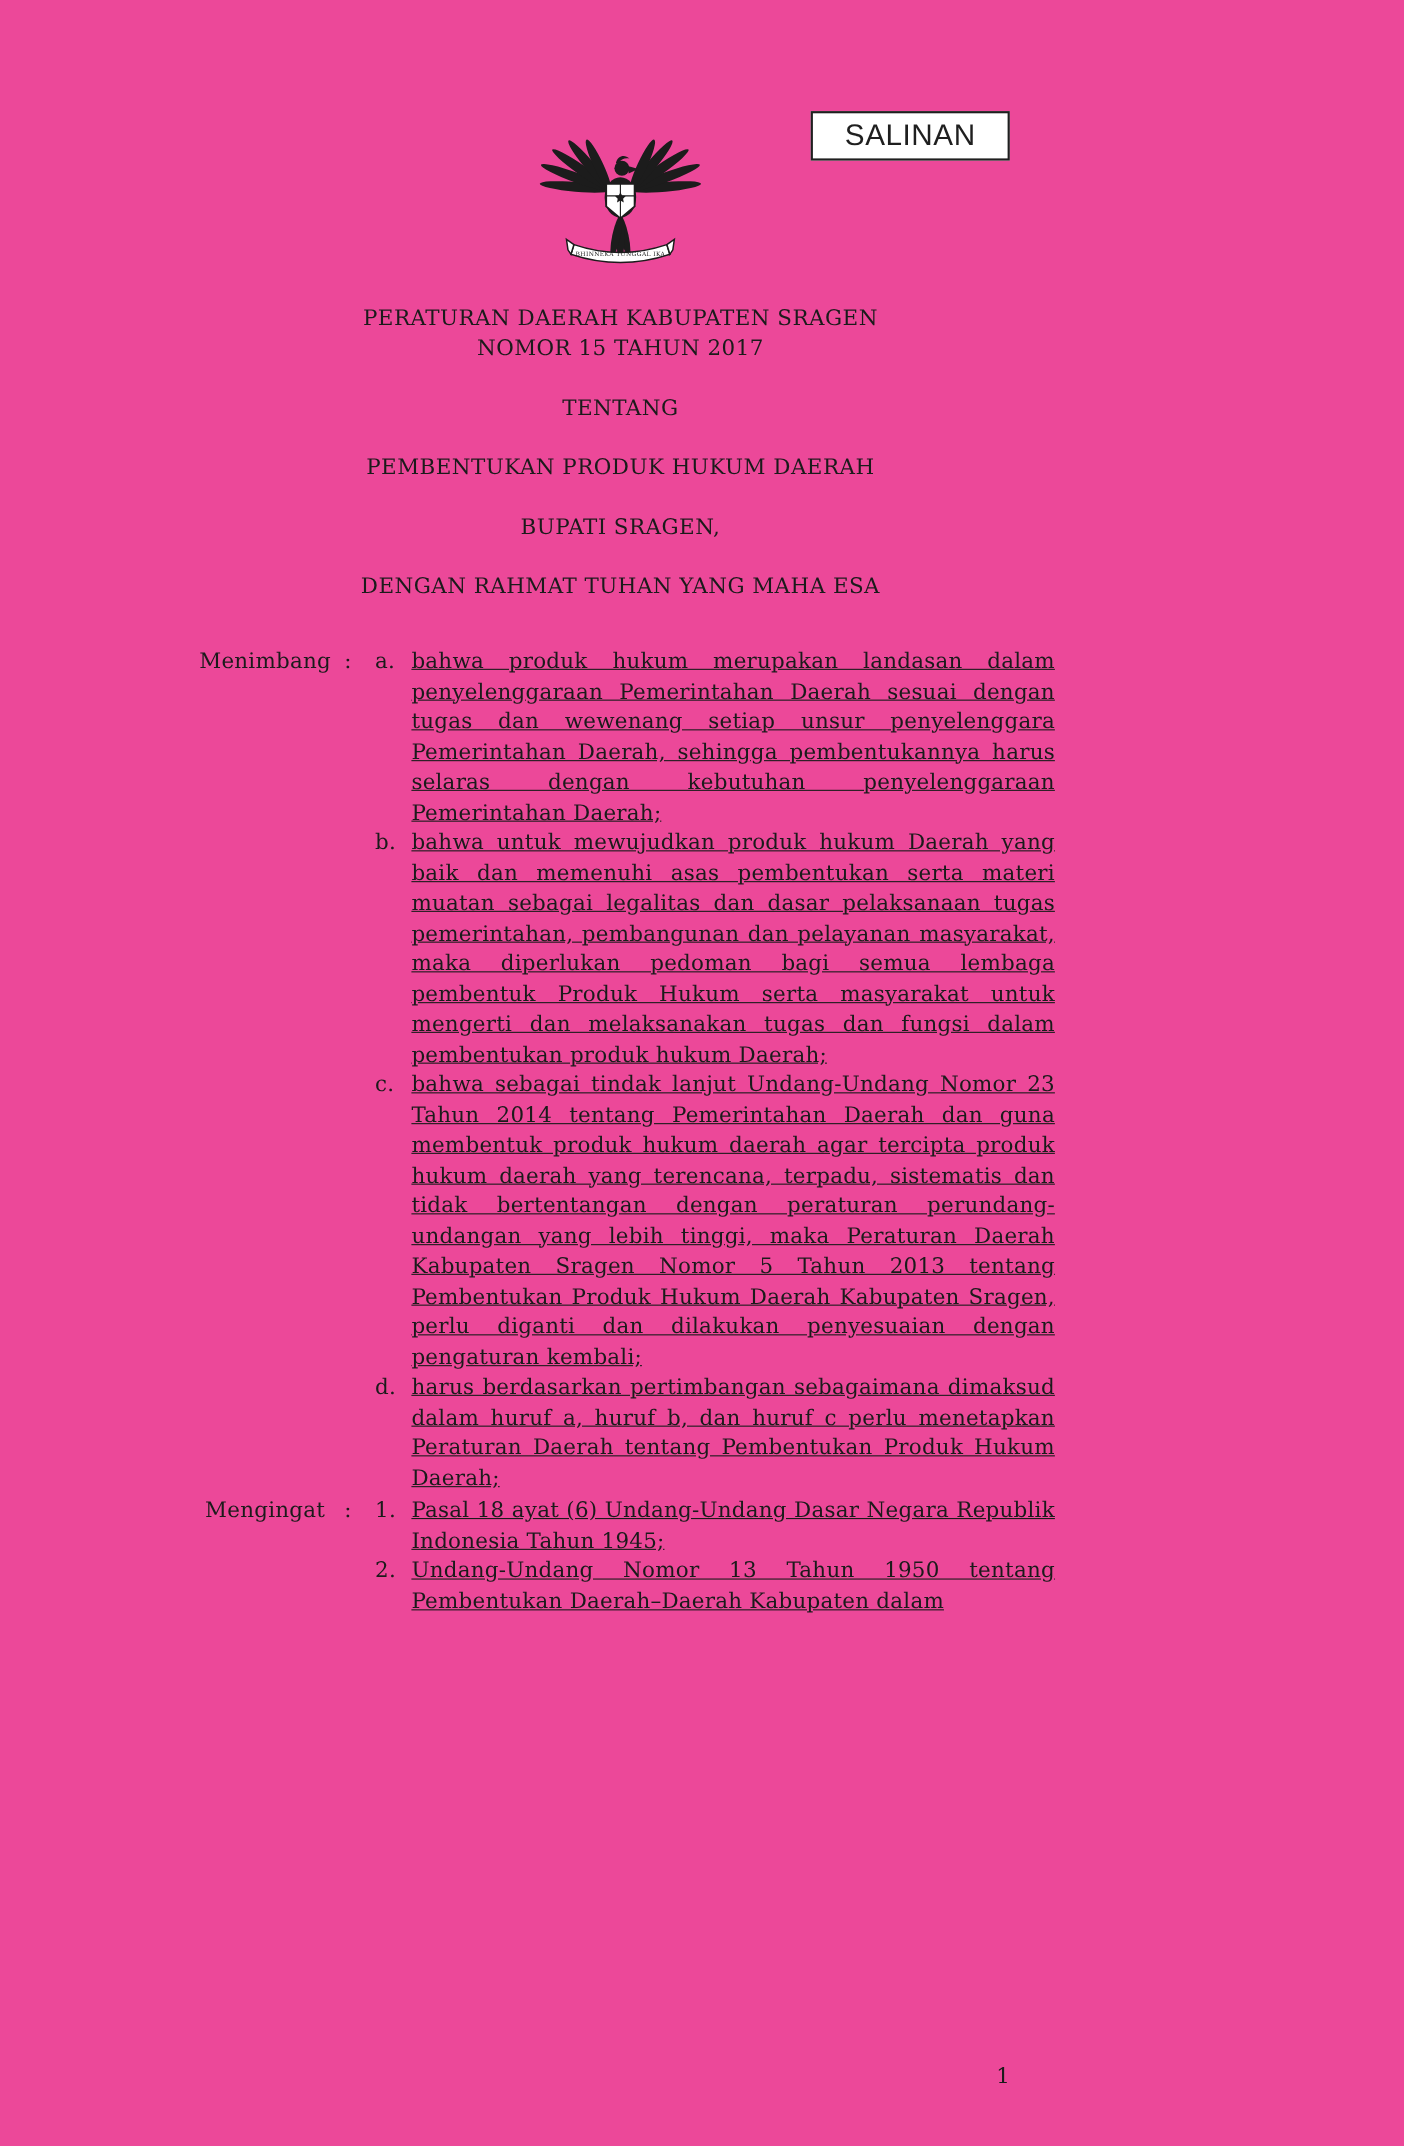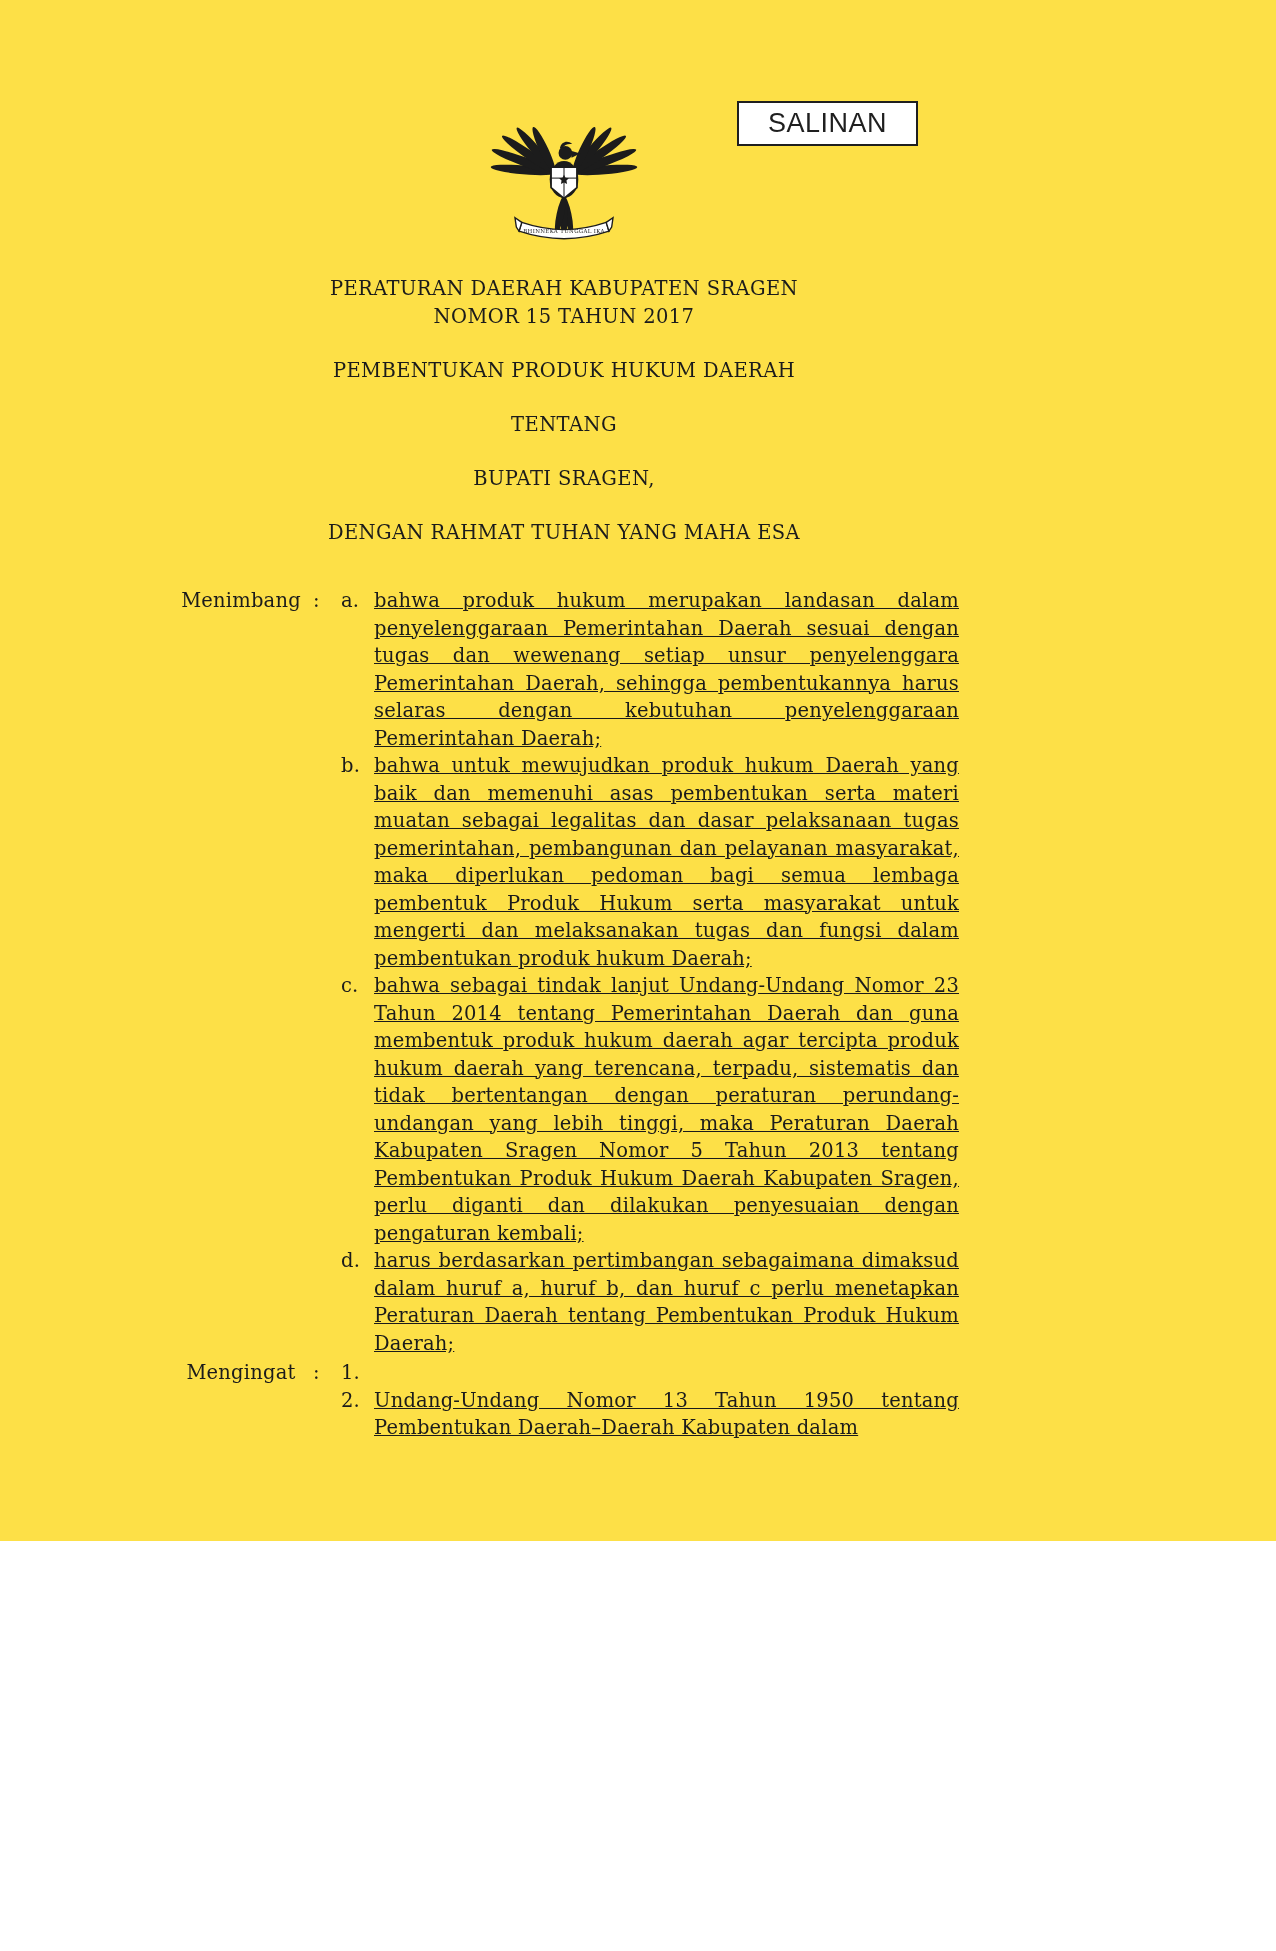--- a/index.html
+++ b/index.html
@@ -1,22 +1,22 @@
 <!DOCTYPE html>
 <html><head>
 <meta charset="utf-8">
 <style>
   * { margin: 0; padding: 0; box-sizing: border-box; }
   html, body { background: #ffffff; }
   .page {
     position: relative;
     width: 1276px;
-    height: 1541px;
+    height: 1951px;
     margin: 0 auto;
-    background: #fde047;
+    background: #ec4899;
     font-family: "DejaVu Serif", "Liberation Serif", serif;
     color: #1b1b1b;
     overflow: hidden;
   }
   .salinan-box {
     position: absolute;
     top: 101px;
     left: 737px;
     width: 181px;
     height: 45px;
@@ -164,22 +164,22 @@
           <path d="M48,165 L38,158 L40,172 L44,178 Z"></path>
           <path d="M172,165 L182,158 L180,172 L176,178 Z"></path>
         </g>
         <text x="110" y="180" text-anchor="middle" font-size="8" fill="#1c1c1c" letter-spacing="0.5">BHINNEKA TUNGGAL IKA</text>
       </svg>
     </div>
 
     <div class="title-block">
       <div class="t-line">PERATURAN DAERAH KABUPATEN SRAGEN</div>
       <div class="t-line">NOMOR 15 TAHUN 2017</div>
+      <div class="t-line t-gap">TENTANG</div>
       <div class="t-line t-gap">PEMBENTUKAN PRODUK HUKUM DAERAH</div>
-      <div class="t-line t-gap">TENTANG</div>
       <div class="t-line t-gap">BUPATI SRAGEN,</div>
       <div class="t-line t-gap">DENGAN RAHMAT TUHAN YANG MAHA ESA</div>
     </div>
 
     <div class="clauses">
 
       <div class="clause-row">
         <div class="c-label">Menimbang</div>
         <div class="c-colon">:</div>
         <div class="c-marker">a.</div>
@@ -201,20 +201,21 @@
         <div class="c-label"></div>
         <div class="c-colon"></div>
         <div class="c-marker">d.</div>
         <div class="c-text">harus berdasarkan pertimbangan sebagaimana dimaksud dalam huruf a, huruf b, dan huruf c perlu menetapkan Peraturan Daerah tentang Pembentukan Produk Hukum Daerah;</div>
       </div>
 
       <div class="clause-row sect-gap">
         <div class="c-label">Mengingat</div>
         <div class="c-colon">:</div>
         <div class="c-marker">1.</div>
+        <div class="c-text">Pasal 18 ayat (6) Undang-Undang Dasar Negara Republik Indonesia Tahun 1945;</div>
       </div>
       <div class="clause-row">
         <div class="c-label"></div>
         <div class="c-colon"></div>
         <div class="c-marker">2.</div>
         <div class="c-text">Undang-Undang Nomor 13 Tahun 1950 tentang Pembentukan Daerah–Daerah Kabupaten dalam</div>
       </div>
 
     </div>
   </div>

